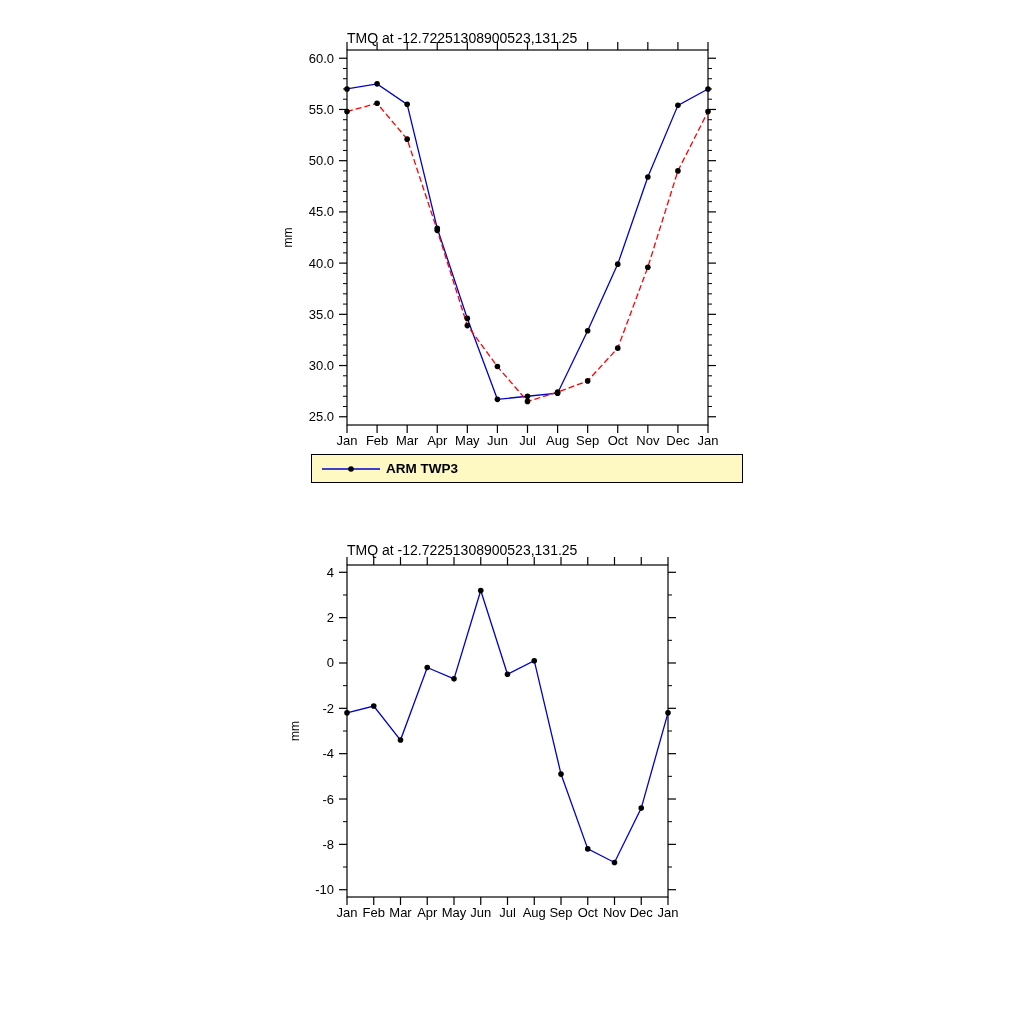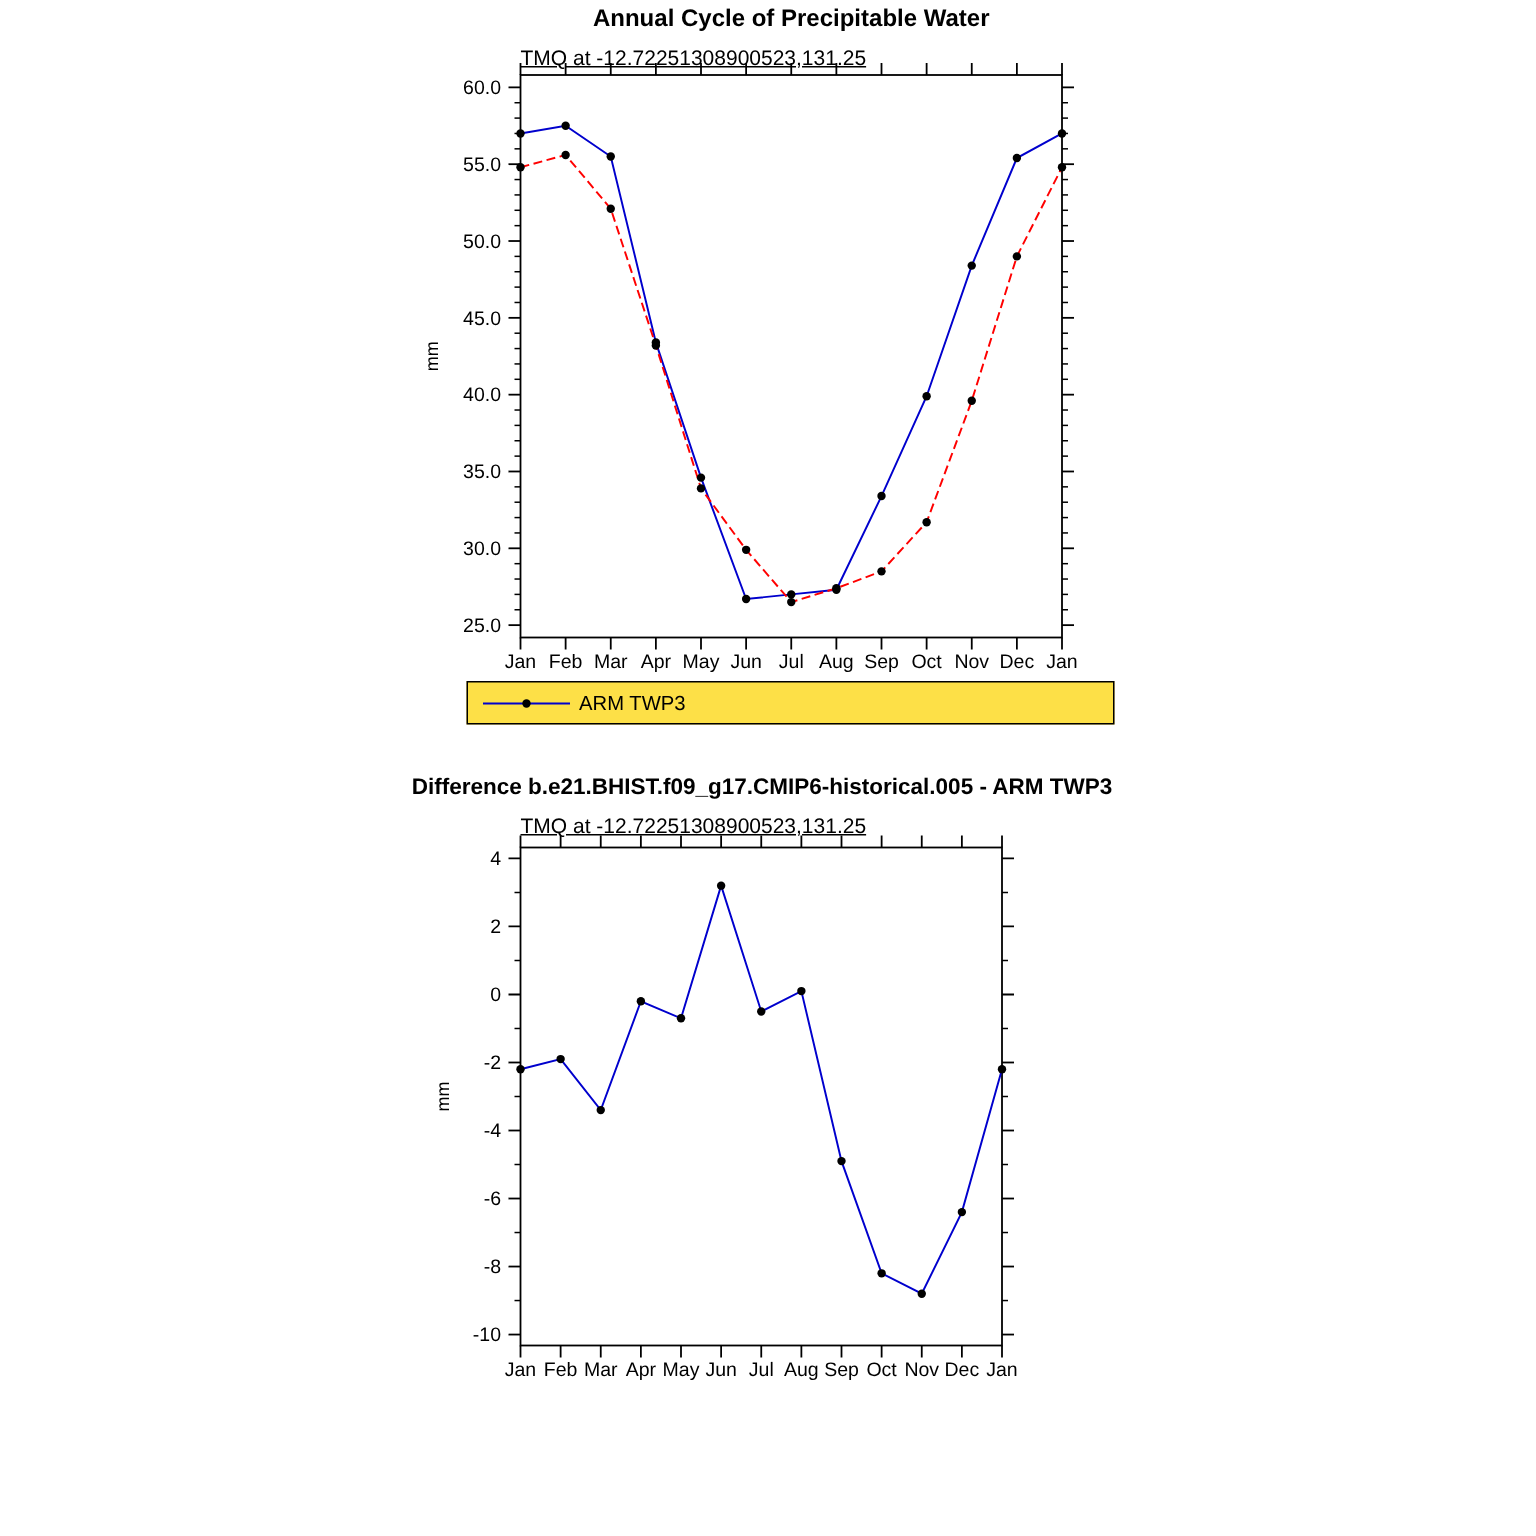--- a/index.html
+++ b/index.html
@@ -17,52 +17,51 @@
     font-weight: bold;
     text-align: center;
     white-space: nowrap;
   }
   #title-top { left: 347px; width: 361px; top: 4px; font-size: 16px; }
   #title-diff { left: 248px; width: 520px; top: 516px; font-size: 15px; }
   .chart-subtitle {
     position: absolute;
     font-size: 14px;
     white-space: nowrap;
-    text-decoration: underline;
   }
   #subtitle-top { left: 347px; top: 30px; }
   #subtitle-diff { left: 347px; top: 542px; }
   svg.plot { position: absolute; left: 0; }
   #svg-annual { top: 0; }
   #svg-diff { top: 555px; }
   svg text { font-family: "Liberation Sans", sans-serif; fill: #000; }
   .legend {
     position: absolute;
     left: 311px;
     top: 454px;
     width: 432px;
     border: 1px solid #000;
-    background: #fde047;
+    background: #fef9c3;
     padding: 2px 0;
+    font-weight: bold;
   }
   .legend-row {
     display: flex;
     align-items: center;
     height: 23px;
     padding-left: 8px;
   }
   .legend-sample { flex: 0 0 62px; margin-right: 4px; }
   .legend-label { font-size: 13.5px; white-space: nowrap; }
 </style>
 </head>
 <body>
 
 <div class="canvas">
 
-  <div class="chart-title" id="title-top">Annual Cycle of Precipitable Water</div>
 
   <div class="chart-subtitle" id="subtitle-top">TMQ at -12.72251308900523,131.25</div>
 
   <svg class="plot" id="svg-annual" width="1024" height="450">
       <line x1="343" y1="406.5111991259219" x2="347" y2="406.5111991259219" stroke="#000" stroke-width="1"></line>
       <line x1="708" y1="406.5111991259219" x2="712" y2="406.5111991259219" stroke="#000" stroke-width="1"></line>
       <line x1="343" y1="396.26809614859326" x2="347" y2="396.26809614859326" stroke="#000" stroke-width="1"></line>
       <line x1="708" y1="396.26809614859326" x2="712" y2="396.26809614859326" stroke="#000" stroke-width="1"></line>
       <line x1="343" y1="386.02499317126467" x2="347" y2="386.02499317126467" stroke="#000" stroke-width="1"></line>
       <line x1="708" y1="386.02499317126467" x2="712" y2="386.02499317126467" stroke="#000" stroke-width="1"></line>
@@ -214,21 +213,20 @@
   <div class="legend">
     <div class="legend-row">
       <svg class="legend-sample" width="62" height="12">
           <line x1="2" y1="6" x2="60" y2="6" stroke="#0000cd" stroke-width="1.3"></line>
           <circle cx="31" cy="6" r="2.8" fill="#000000"></circle>
         </svg>
       <span class="legend-label">ARM TWP3</span>
     </div>
   </div>
 
-  <div class="chart-title" id="title-diff">Difference b.e21.BHIST.f09_g17.CMIP6-historical.005 - ARM TWP3</div>
 
   <div class="chart-subtitle" id="subtitle-diff">TMQ at -12.72251308900523,131.25</div>
 
   <svg class="plot" id="svg-diff" width="1024" height="375">
       <line x1="343" y1="312.02840753892383" x2="347" y2="312.02840753892383" stroke="#000" stroke-width="1"></line>
       <line x1="668" y1="312.02840753892383" x2="672" y2="312.02840753892383" stroke="#000" stroke-width="1"></line>
       <line x1="343" y1="266.6856050259492" x2="347" y2="266.6856050259492" stroke="#000" stroke-width="1"></line>
       <line x1="668" y1="266.6856050259492" x2="672" y2="266.6856050259492" stroke="#000" stroke-width="1"></line>
       <line x1="343" y1="221.34280251297463" x2="347" y2="221.34280251297463" stroke="#000" stroke-width="1"></line>
       <line x1="668" y1="221.34280251297463" x2="672" y2="221.34280251297463" stroke="#000" stroke-width="1"></line>

